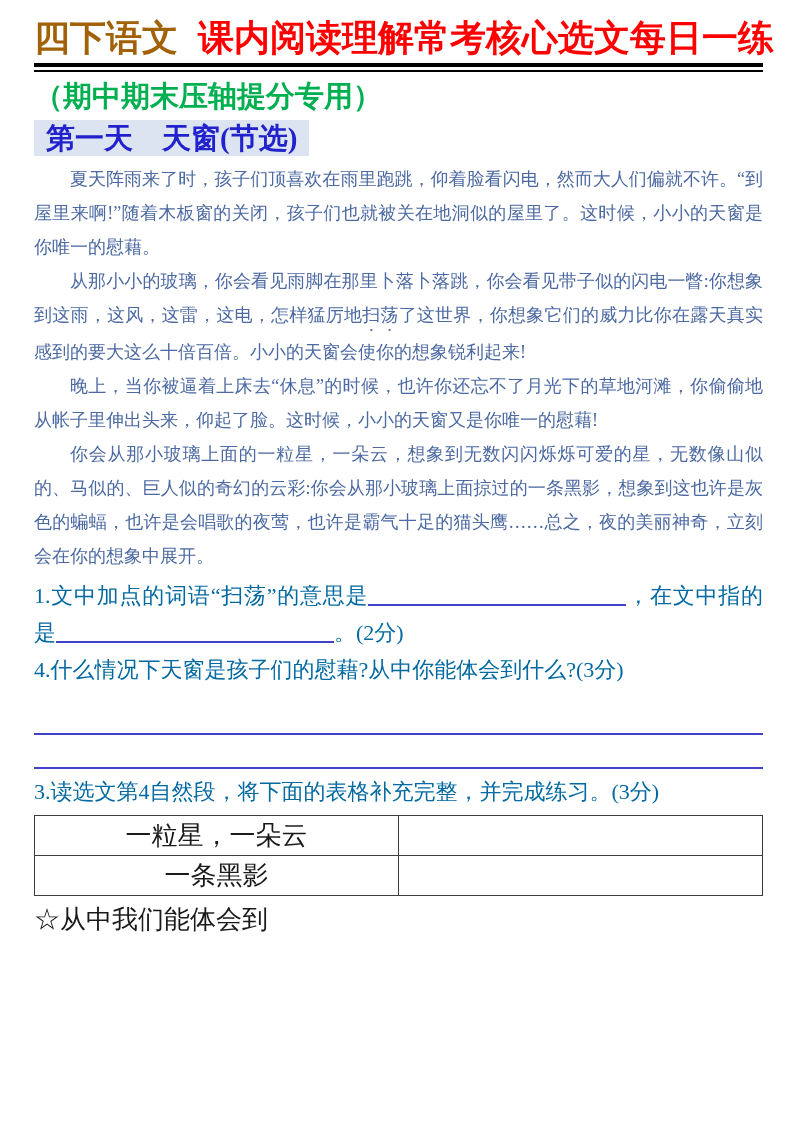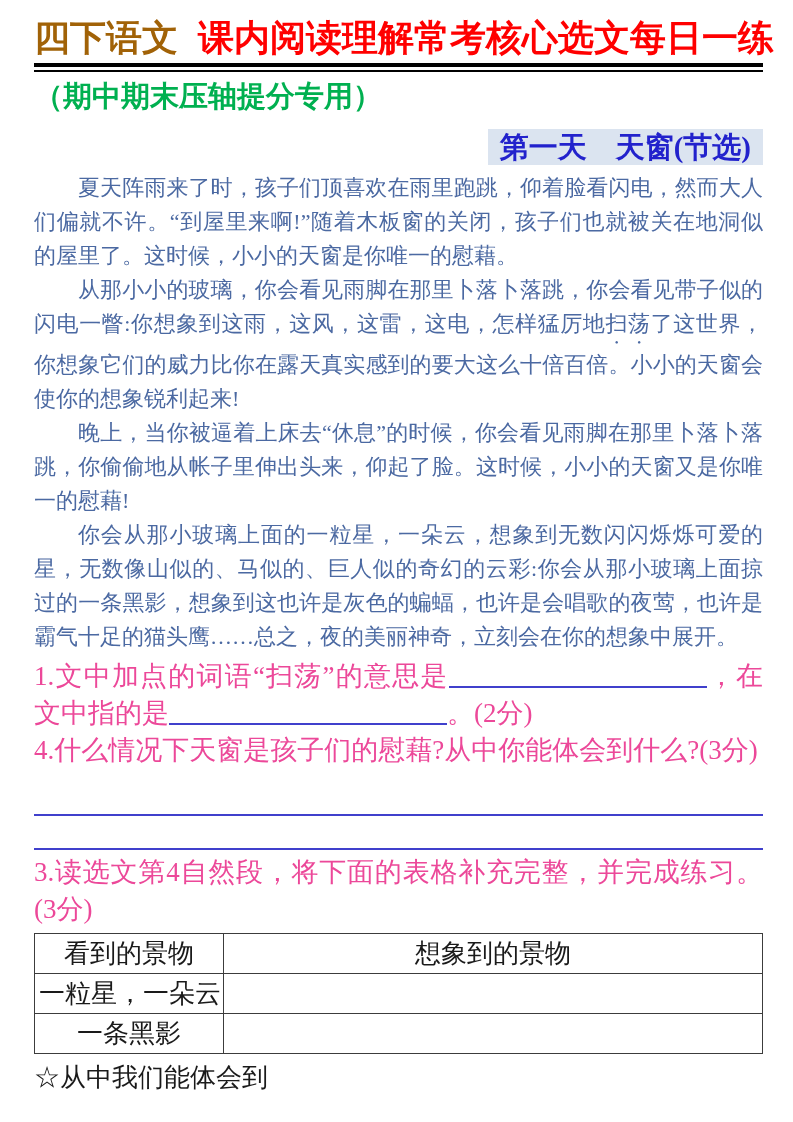--- a/index.html
+++ b/index.html
@@ -35,54 +35,54 @@
   }
 
   .subtitle {
     margin-top: 7px;
     font-size: 29px;
     font-weight: bold;
     color: var(--c-subtitle-green, #00b050);
     line-height: 34px;
   }
 
-  .section-title-row { text-align: right; margin-top: 16px; }
+  .section-title-row { text-align: left; margin-top: 7px; }
   .section-title {
     display: inline-block;
     font-size: 29px;
     font-weight: bold;
     color: var(--c-section-blue, #2222cc);
     background: var(--c-section-hl, #dbe4f0);
     line-height: 36px;
     padding: 0 12px;
   }
 
   
   .passage { margin-top: 6px; }
   .passage p {
     margin: 0;
-    font-size: 22px;
+    font-size: 18px;
     line-height: 34px;
     color: var(--c-body-blue, #4b69a2);
     text-indent: 2em;
     text-align: justify;
     word-break: break-all;
   }
   .em-dots {
     -webkit-text-emphasis: filled dot;
     -webkit-text-emphasis-position: under right;
     text-emphasis: filled dot;
     text-emphasis-position: under right;
   }
 
   
   .question {
-    font-size: 27px;
+    font-size: 22px;
     line-height: 37px;
-    color: #ec4899;
+    color: #0369a1;
     text-align: justify;
     word-break: break-all;
   }
   .q1 { margin-top: 4px; }
   .blank {
     display: inline-block;
     border-bottom: 2px solid var(--c-blank-blue, #3c3ccd);
     height: 24px;
     vertical-align: -3px;
   }
@@ -139,39 +139,35 @@
 
   <div class="subtitle">（期中期末压轴提分专用）</div>
 
   <div class="section-title-row">
     <span class="section-title">第一天　天窗(节选)</span>
   </div>
 
   <section class="passage">
     <p>夏天阵雨来了时，孩子们顶喜欢在雨里跑跳，仰着脸看闪电，然而大人们偏就不许。“到屋里来啊!”随着木板窗的关闭，孩子们也就被关在地洞似的屋里了。这时候，小小的天窗是你唯一的慰藉。</p>
     <p><span>从那小小的玻璃，你会看见雨脚在那里卜落卜落跳，你会看见带子似的闪电一瞥:你想象到这雨，这风，这雷，这电，怎样猛厉地</span><span class="em-dots">扫荡</span><span>了这世界，你想象它们的威力比你在露天真实感到的要大这么十倍百倍。小小的天窗会使你的想象锐利起来!</span></p>
-    <p>晚上，当你被逼着上床去“休息”的时候，你会看见雨脚在那里卜落卜落跳，你偷偷地从帐子里伸出头来，仰起了脸。这时候，小小的天窗又是你唯一的慰藉!</p>
+    <p>晚上，当你被逼着上床去“休息”的时候，也许你还忘不了月光下的草地河滩，你偷偷地从帐子里伸出头来，仰起了脸。这时候，小小的天窗又是你唯一的慰藉!</p>
     <p>你会从那小玻璃上面的一粒星，一朵云，想象到无数闪闪烁烁可爱的星，无数像山似的、马似的、巨人似的奇幻的云彩:你会从那小玻璃上面掠过的一条黑影，想象到这也许是灰色的蝙蝠，也许是会唱歌的夜莺，也许是霸气十足的猫头鹰……总之，夜的美丽神奇，立刻会在你的想象中展开。</p>
   </section>
 
   <div class="question q1"><span>1.文中加点的词语“扫荡”的意思是</span><span class="blank blank-q1a"></span><span>，在文中指的是</span><span class="blank blank-q1b"></span><span>。(2分)</span></div>
 
   <div class="question">4.什么情况下天窗是孩子们的慰藉?从中你能体会到什么?(3分)</div>
 
   <div class="answer-line first"></div>
   <div class="answer-line"></div>
 
   <div class="question q3">3.读选文第4自然段，将下面的表格补充完整，并完成练习。(3分)</div>
 
   <table class="fill-table">
     <tbody>
-        <tr>
-      <th class="col-seen">看到的景物</th>
-      <th>想象到的景物</th>
-    </tr>
     <tr>
       <td>一粒星，一朵云</td>
       <td></td>
     </tr>
     <tr>
       <td>一条黑影</td>
       <td></td>
     </tr>
   </tbody>
     </table>

